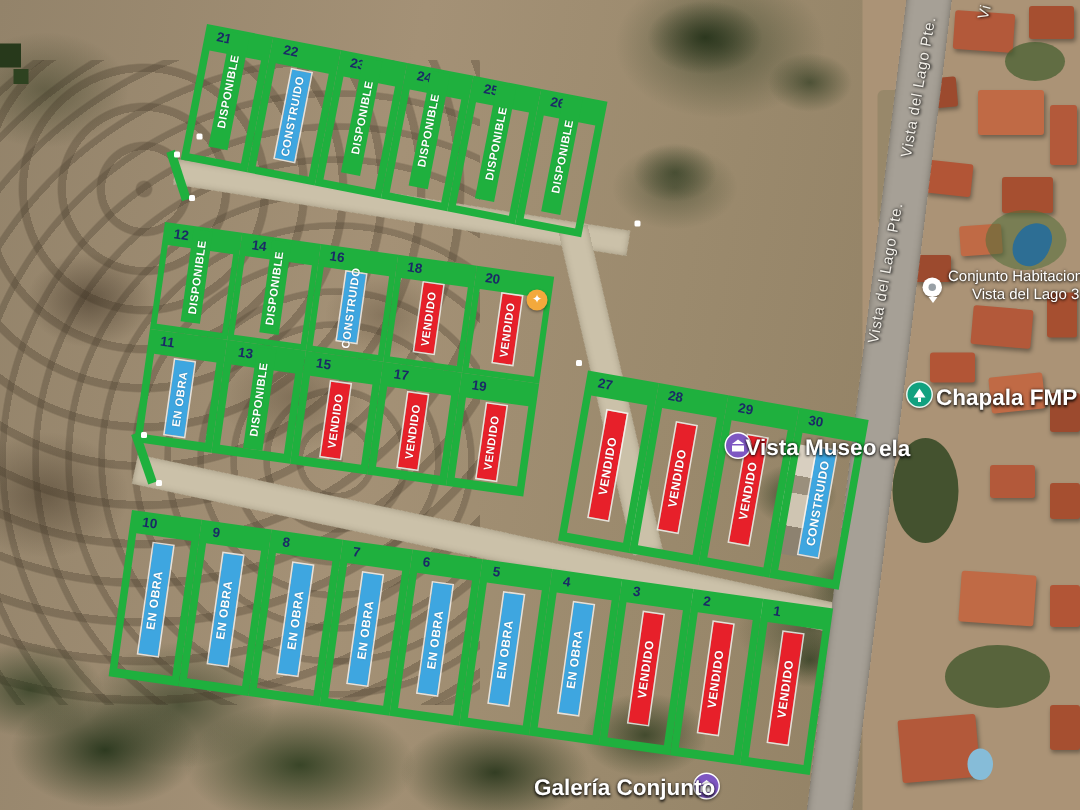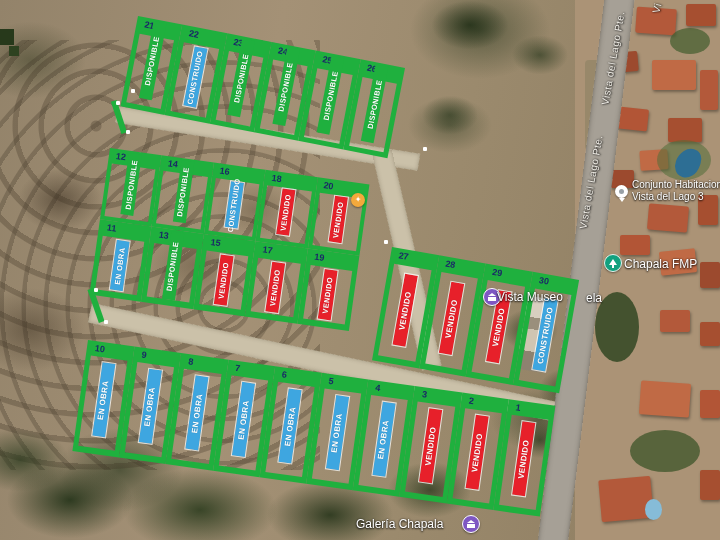--- a/index.html
+++ b/index.html
@@ -96,21 +96,21 @@
   .band-e .cell{border-top-width:16px;border-bottom-width:6px;}
   .band-e .lot-num{top:-14px;}
   .band-e .bar{top:8px;height:72px;}
   .band-e .bar-text{font-size:8px;}
   .cap{background:var(--g);z-index:3;}
   .cap1{left:116px;top:100px;width:6px;height:34px;transform:rotate(-18deg);}
   .cap2{left:93px;top:288px;width:6px;height:35px;transform:rotate(-19deg);}
   .vdot{width:4px;height:4px;background:#fff;z-index:4;border-radius:1px;}
 
   
-  .poi-label{position:absolute;z-index:5;color:#fff;font-size:12px;font-weight:400;
+  .poi-label{position:absolute;z-index:5;color:#fff;font-size:15px;font-weight:700;
     white-space:nowrap;text-shadow:0 1px 2px rgba(0,0,0,.85),0 0 2px rgba(0,0,0,.7);}
   .area-label{font-weight:400;font-size:10px;line-height:12px;}
   .street-label{position:absolute;z-index:5;color:#f4f1ea;font-size:10px;letter-spacing:.6px;
     white-space:nowrap;text-shadow:0 1px 2px rgba(0,0,0,.85),0 0 2px rgba(0,0,0,.75);
     transform:translate(-50%,-50%) rotate(-80deg);}
   .marker{position:absolute;z-index:5;border-radius:50%;display:flex;flex-direction:column;
           align-items:center;justify-content:center;box-shadow:0 1px 2px rgba(0,0,0,.4);}
   .m-museum{width:16px;height:16px;background:#7e57c2;border:1px solid #fff;}
   .m-museum .roofline{width:0;height:0;border-left:4px solid transparent;
       border-right:4px solid transparent;border-bottom:3px solid #fff;}
@@ -391,20 +391,20 @@
     <span class="base"></span>
   </div>
   <div class="marker m-museum" style="left:462px;top:515px">
     <span class="roofline"></span>
     <span class="base"></span>
   </div>
 
   <span class="poi-label" style="left:497px;top:290px">Vista Museo</span>
   <span class="poi-label" style="left:586px;top:291px">ela</span>
   <span class="poi-label area-label" style="left:632px;top:179px">Conjunto Habitacional</span>
-  <span class="poi-label area-label" style="left:632px;top:191px">Vista del Lago 3</span>
+  <span class="poi-label area-label" style="left:648px;top:191px">Vista del Lago 3</span>
   <span class="poi-label" style="left:624px;top:257px">Chapala FMP</span>
-  <span class="poi-label" style="left:356px;top:517px">Galería Chapala</span>
+  <span class="poi-label" style="left:356px;top:517px">Galería Conjunto</span>
 
   <span class="street-label" style="left:613px;top:58px">Vista del Lago Pte.</span>
   <span class="street-label" style="left:591px;top:182px">Vista del Lago Pte.</span>
   <span class="street-label" style="left:657px;top:8px;transform:translate(-50%,-50%) rotate(-75deg)">Vi</span>
 </div>
 
 </body></html>

